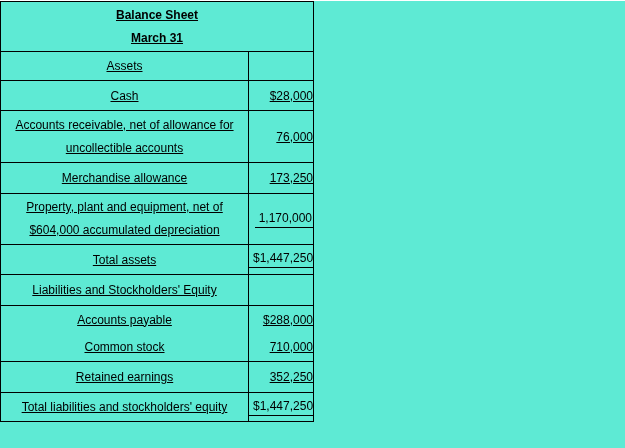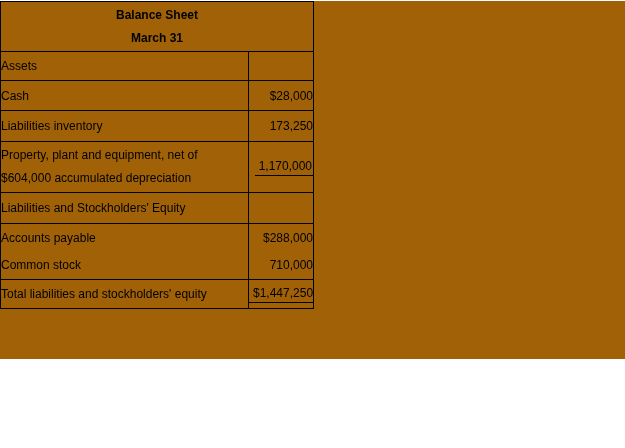--- a/index.html
+++ b/index.html
@@ -11,37 +11,38 @@
     width: 625px;
     height: 448px;
     font-family: "Liberation Sans", sans-serif;
     font-size: 12px;
     color: #000000;
     overflow: hidden;
   }
   .sheet {
     position: relative;
     width: 625px;
-    height: 358px;
-    background: #a16207;
+    height: 447px;
+    background: #5eead4;
+    text-decoration: underline;
   }
   table.bs {
     border-collapse: collapse;
     table-layout: fixed;
     margin: 1px 0 0 0;
     width: 313px;
   }
   table.bs td {
     border: 1px solid #000000;
     padding: 0;
     vertical-align: middle;
     white-space: nowrap;
     overflow: visible;
   }
-  td.lbl { text-align: left;  padding-left: 3px; }
+  td.lbl { text-align: center;  padding-left: 3px; }
   td.val { text-align: right; padding-right: 2px; }
   td.hdrcell { text-align: center; }
   .hdrline { line-height: 23px; font-weight: bold; text-align: center; }
   .l23 { line-height: 23px; }
   .l27 { line-height: 27px; }
   .h49 { height: 49px; }
   .h28 { height: 28px; }
   .h29 { height: 29px; }
   .h51 { height: 51px; }
   .h30 { height: 30px; }
@@ -74,53 +75,70 @@
     <tr>
       <td class="lbl h28">Assets</td>
       <td class="val h28"></td>
     </tr>
 
     <tr>
       <td class="lbl h29">Cash</td>
       <td class="val h29">$28,000</td>
     </tr>
 
+    <tr>
+      <td class="lbl h51">
+        <div class="l23">Accounts receivable, net of allowance for</div>
+        <div class="l23">uncollectible accounts</div>
+      </td>
+      <td class="val h51">76,000</td>
+    </tr>
 
     <tr>
-      <td class="lbl h30">Liabilities inventory</td>
+      <td class="lbl h30">Merchandise allowance</td>
       <td class="val h30">173,250</td>
     </tr>
 
     <tr>
       <td class="lbl h50">
         <div class="l23">Property, plant and equipment, net of</div>
         <div class="l23">$604,000 accumulated depreciation</div>
       </td>
       <td class="val h50">
         <span class="ul">1,170,000</span>
       </td>
     </tr>
 
+    <tr>
+      <td class="lbl h29">Total assets</td>
+      <td class="val h29">
+        <span class="ul">$1,447,250</span>
+      </td>
+    </tr>
 
     <tr>
       <td class="lbl h30">Liabilities and Stockholders' Equity</td>
       <td class="val h30"></td>
     </tr>
 
     <tr>
       <td class="lbl h55">
         <div class="l27">Accounts payable</div>
         <div class="l27">Common stock</div>
       </td>
       <td class="val h55">
         <div class="l27">$288,000</div>
         <div class="l27">710,000</div>
       </td>
     </tr>
 
+    <tr>
+      <td class="lbl h30">Retained earnings</td>
+      <td class="val h30">352,250</td>
+    </tr>
 
     <tr>
       <td class="lbl h28">Total liabilities and stockholders' equity</td>
       <td class="val h28">
         <span class="ul">$1,447,250</span>
       </td>
     </tr>
 
   </tbody>
     </table>

